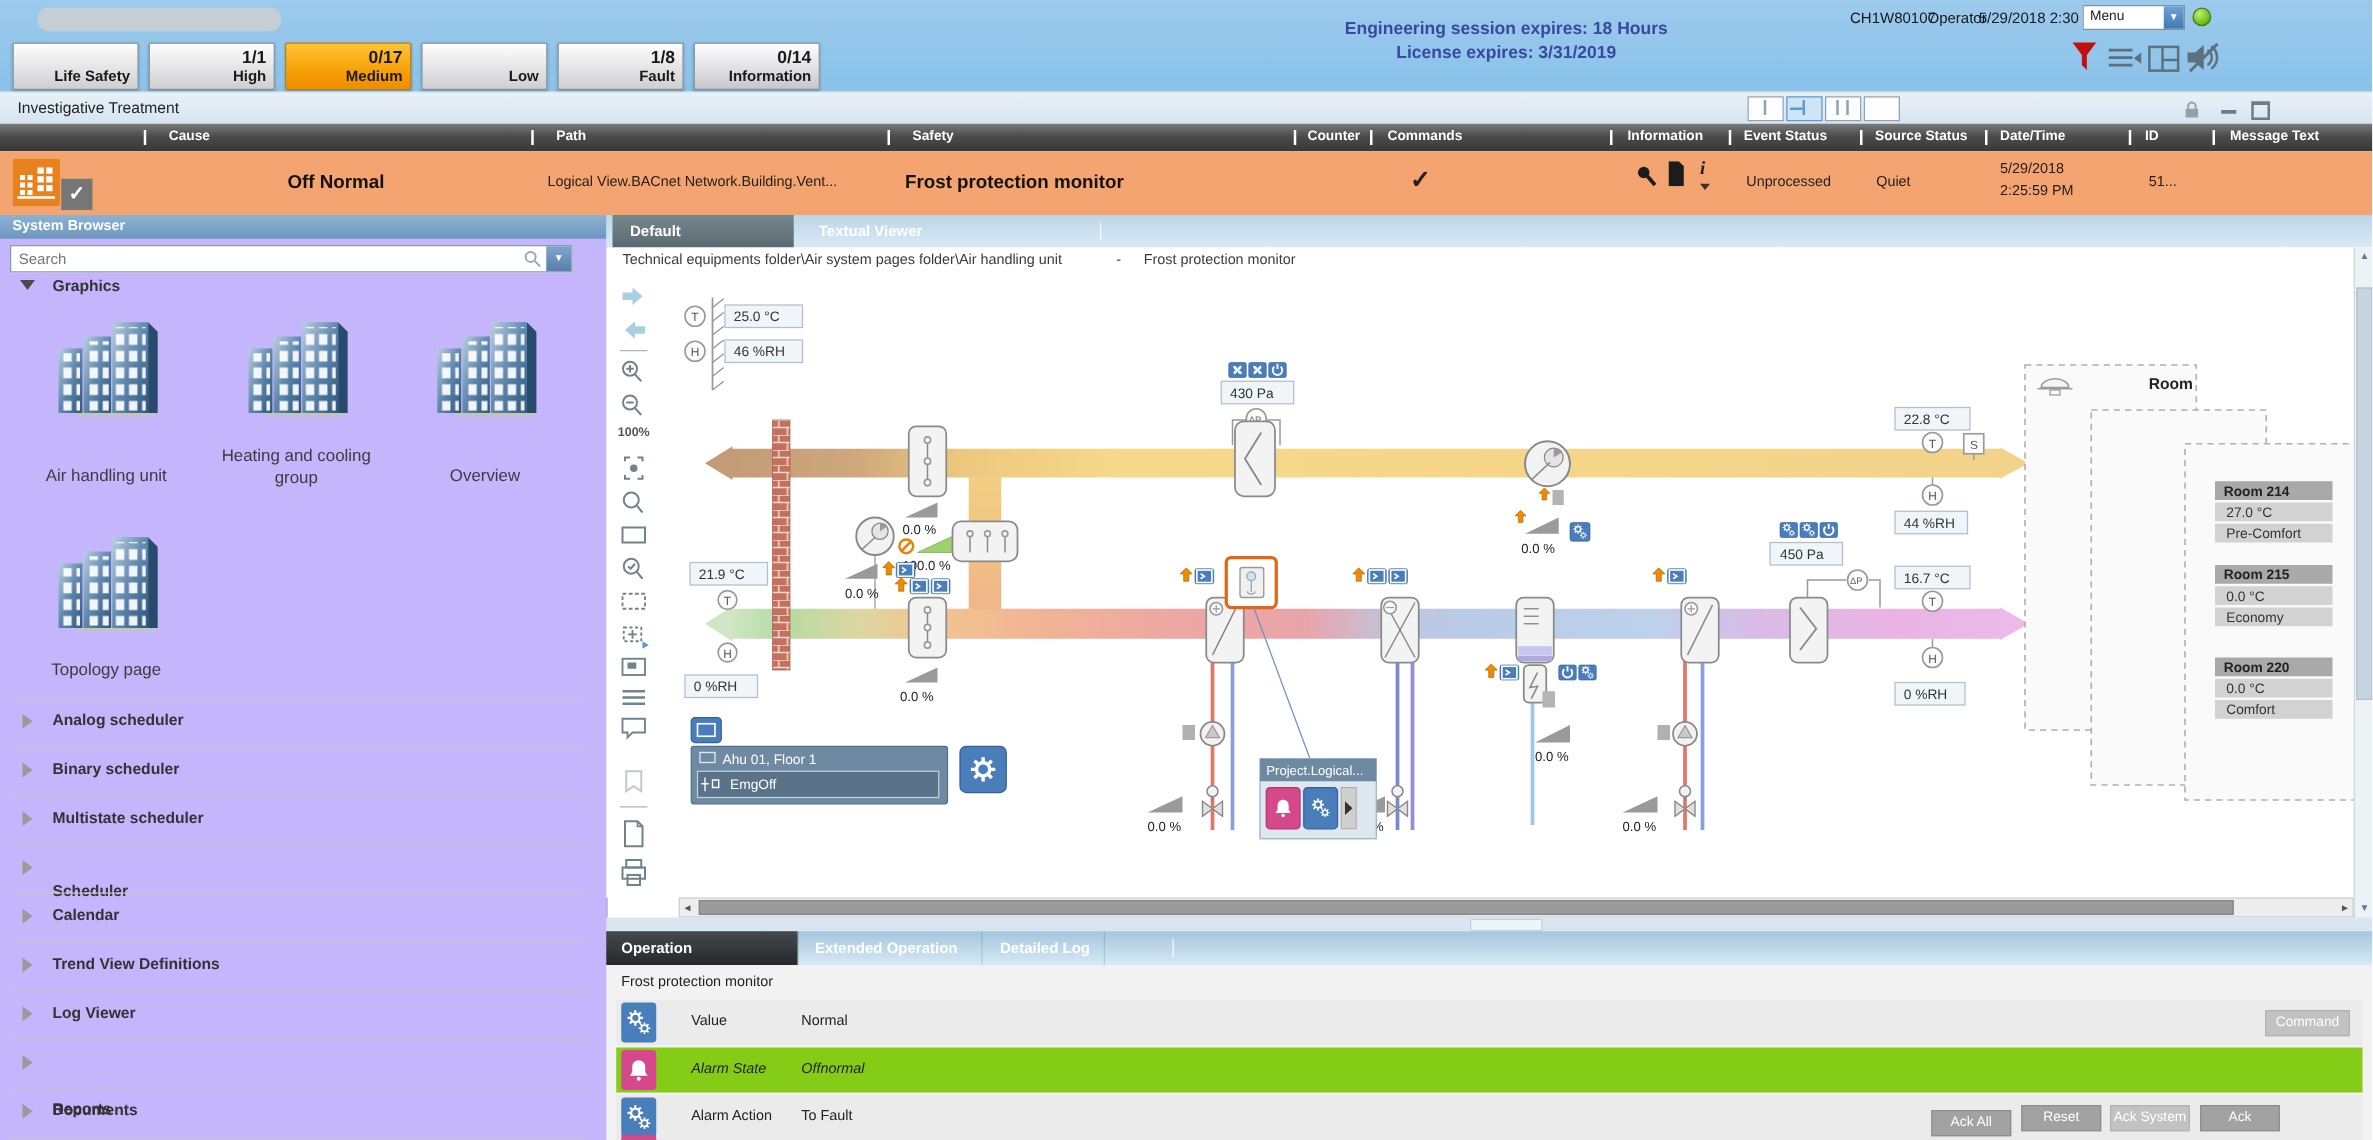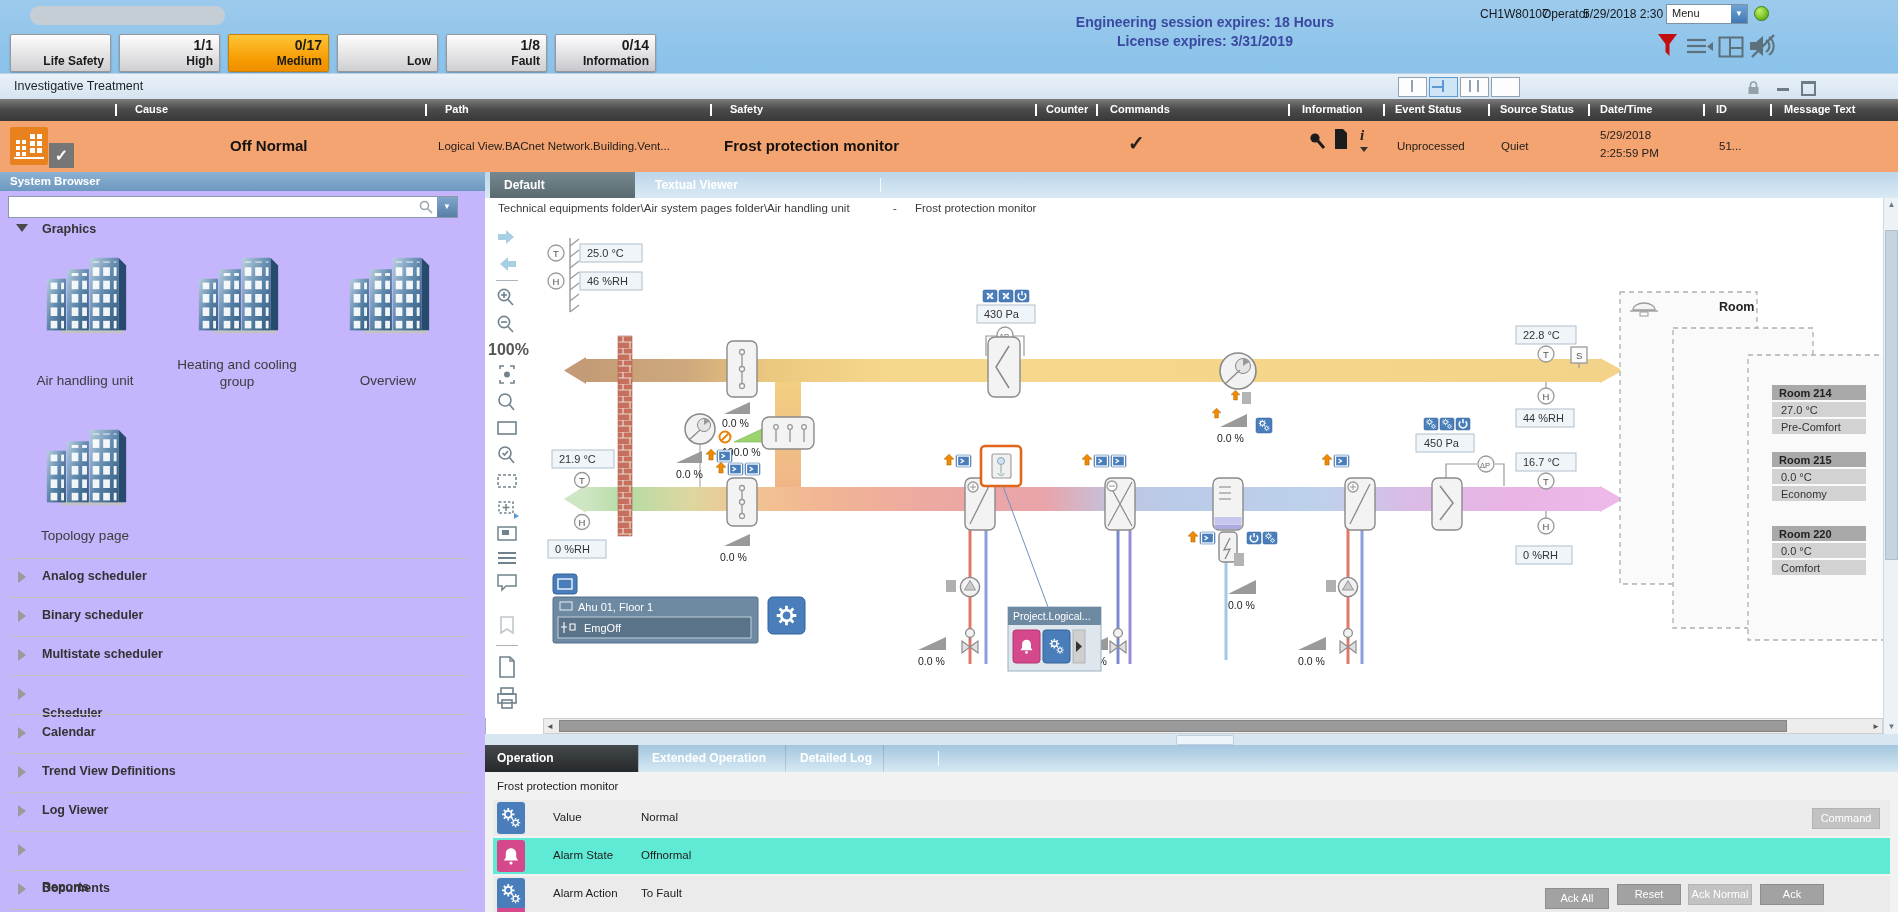--- a/index.html
+++ b/index.html
@@ -46,31 +46,31 @@
   .g-label{font-size:13.5px;color:#3c3c3c;text-align:center;line-height:17px;}
   .sb-div{left:8px;width:462px;height:1px;background:#c4c4c4;}
   .bldg{width:96px;height:86px;}
   
   .vtabs{left:485px;top:172px;width:1413px;height:26px;background:linear-gradient(#bdd5e8,#d9eaf5);}
   .vtab-sel{position:absolute;left:5px;top:0;width:145px;height:26px;background:linear-gradient(#77878e,#5a6a71);color:#fff;font-size:12px;font-weight:bold;line-height:26px;padding-left:14px;box-sizing:border-box;}
   .vtab{position:absolute;top:0;height:40px;color:#fff;font-size:12px;font-weight:bold;line-height:26px;}
   .crumb{left:485px;top:198px;width:1413px;height:22px;background:#fff;font-size:11.5px;color:#3a3a3a;}
   .canvas{left:485px;top:220px;width:1398px;height:498px;background:#fff;}
   .tool{left:492px;width:30px;height:24px;color:#70838d;text-align:center;}
-  .zoomlbl{left:488px;width:38px;text-align:center;font-size:16px;font-weight:bold;color:#555;}
+  .zoomlbl{left:488px;width:38px;text-align:center;font-size:10px;font-weight:bold;color:#555;}
   .vscroll{left:1883px;top:198px;width:15px;height:536px;background:#edf2f7;border-left:1px solid #ccd8e2;}
   .hscroll{left:543px;top:718px;width:1340px;height:16px;background:#ededed;border:1px solid #cfcfcf;box-sizing:border-box;}
   .splitstrip{left:485px;top:734px;width:1413px;height:11px;background:#d8e6f1;}
   
   .optabs{left:485px;top:745px;width:1413px;height:27px;background:linear-gradient(#a3c6de,#d7e9f4);}
   .optab-sel{position:absolute;left:0;top:0;width:153px;height:27px;background:linear-gradient(#44494c,#26292b);color:#fff;font-size:12px;font-weight:bold;line-height:27px;padding-left:12px;box-sizing:border-box;}
   .optab{position:absolute;top:0;height:27px;color:#fff;font-size:12px;font-weight:bold;line-height:27px;}
   .oppanel{left:485px;top:772px;width:1413px;height:140px;background:#f2f2f2;}
   .oprow{position:absolute;left:8px;width:1397px;height:36px;background:#ebebeb;}
-  .oprow.darker{background:#5eead4;}
+  .oprow.darker{background:#84cc16;font-style:italic;}
   .oprow .icon{position:absolute;left:4px;top:2px;width:28px;height:32px;border-radius:3px;}
   .oprow .lbl{position:absolute;left:60px;top:11px;font-size:11.5px;color:#222;}
   .oprow .val{position:absolute;left:148px;top:11px;font-size:11.5px;color:#222;}
   .gbtn{position:absolute;height:19px;color:#fff;font-size:11px;text-align:center;line-height:19px;background:#a2a2a2;border:1px solid #8e8e8e;}
   .gbtn.dis{background:#c2c2c2;border-color:#b2b2b2;}
   
   svg text{font-family:"Liberation Sans",sans-serif;}
   .vbox{fill:#f0f5fa;stroke:#b2bfca;stroke-width:1;}
   .vtxt{font-size:11px;fill:#333;}
   .ptxt{font-size:10.5px;fill:#222;}
@@ -301,20 +301,21 @@
     <span class="t" style="left:1600px;top:8px">5/29/2018</span>
     <span class="t" style="left:1600px;top:26px">2:25:59 PM</span>
     <span class="t" style="left:1719px;top:19px">51...</span>
   </div>
 
   <div class="abs sidebar">
     <div class="abs sb-head">
       <span style="position:absolute;left:10px;top:3px">System Browser</span>
     </div>
     <div class="abs sb-search">
+      <input placeholder="Search" style="">
       <svg style="position:absolute;right:24px;top:3px" width="14" height="14">
         <circle cx="5.5" cy="5.5" r="4" fill="none" stroke="#9aa6b0" stroke-width="1.6"></circle>
           <line x1="8.5" y1="8.5" x2="13" y2="13" stroke="#9aa6b0" stroke-width="1.6"></line>
       </svg>
       <span class="sb-dd">▼</span>
     </div>
     <div class="abs tri-open" style="left:16px;top:52px"></div>
     <span class="abs tree-row" style="left:42px;top:50px">Graphics</span>
 
     <svg class="abs bldg" style="left:38px;top:80px">
@@ -909,19 +910,19 @@
     <div class="oprow" style="top:104px">
       <div class="icon" style="background:#4a7ebb">
         <svg width="28" height="32" viewBox="0 0 28 32">
             <use href="#sym-gears2" x="3" y="5" width="22" height="22" color="#fff"></use>
           </svg>
       </div>
       <span class="lbl">Alarm Action</span>
       <span class="val">To Fault</span>
       <div class="gbtn" style="right:281px;top:12px;width:62px">Ack All</div>
       <div class="gbtn" style="right:209px;top:8px;width:62px">Reset</div>
-      <div class="gbtn dis" style="right:138px;top:8px;width:62px">Ack Normal</div>
+      <div class="gbtn dis" style="right:138px;top:8px;width:62px">Ack System</div>
       <div class="gbtn" style="right:66px;top:8px;width:62px">Ack</div>
     </div>
     <div style="position:absolute;left:12px;top:136px;width:28px;height:4px;background:#d6488c;border-radius:2px 2px 0 0"></div>
   </div>
 
 </div>
 
 </body></html>

